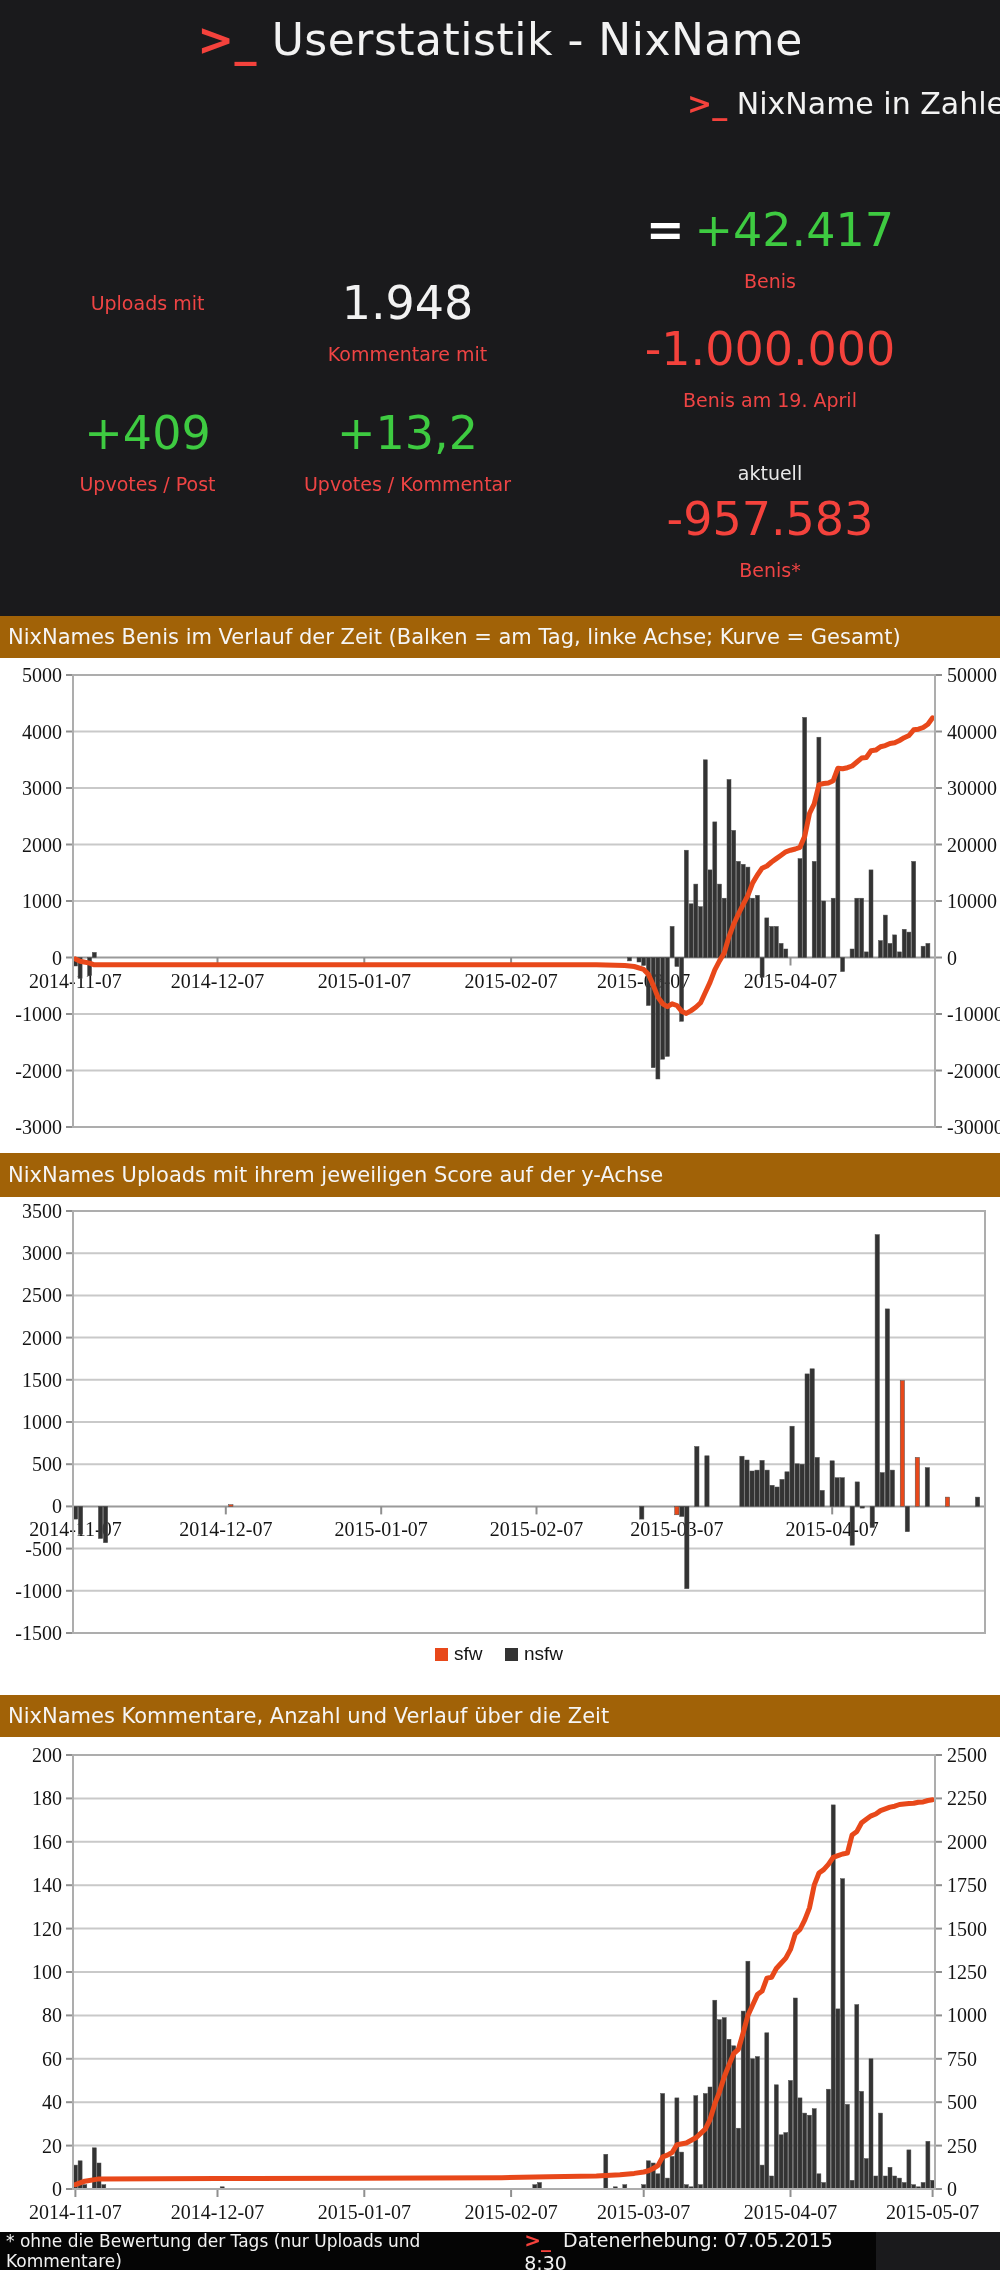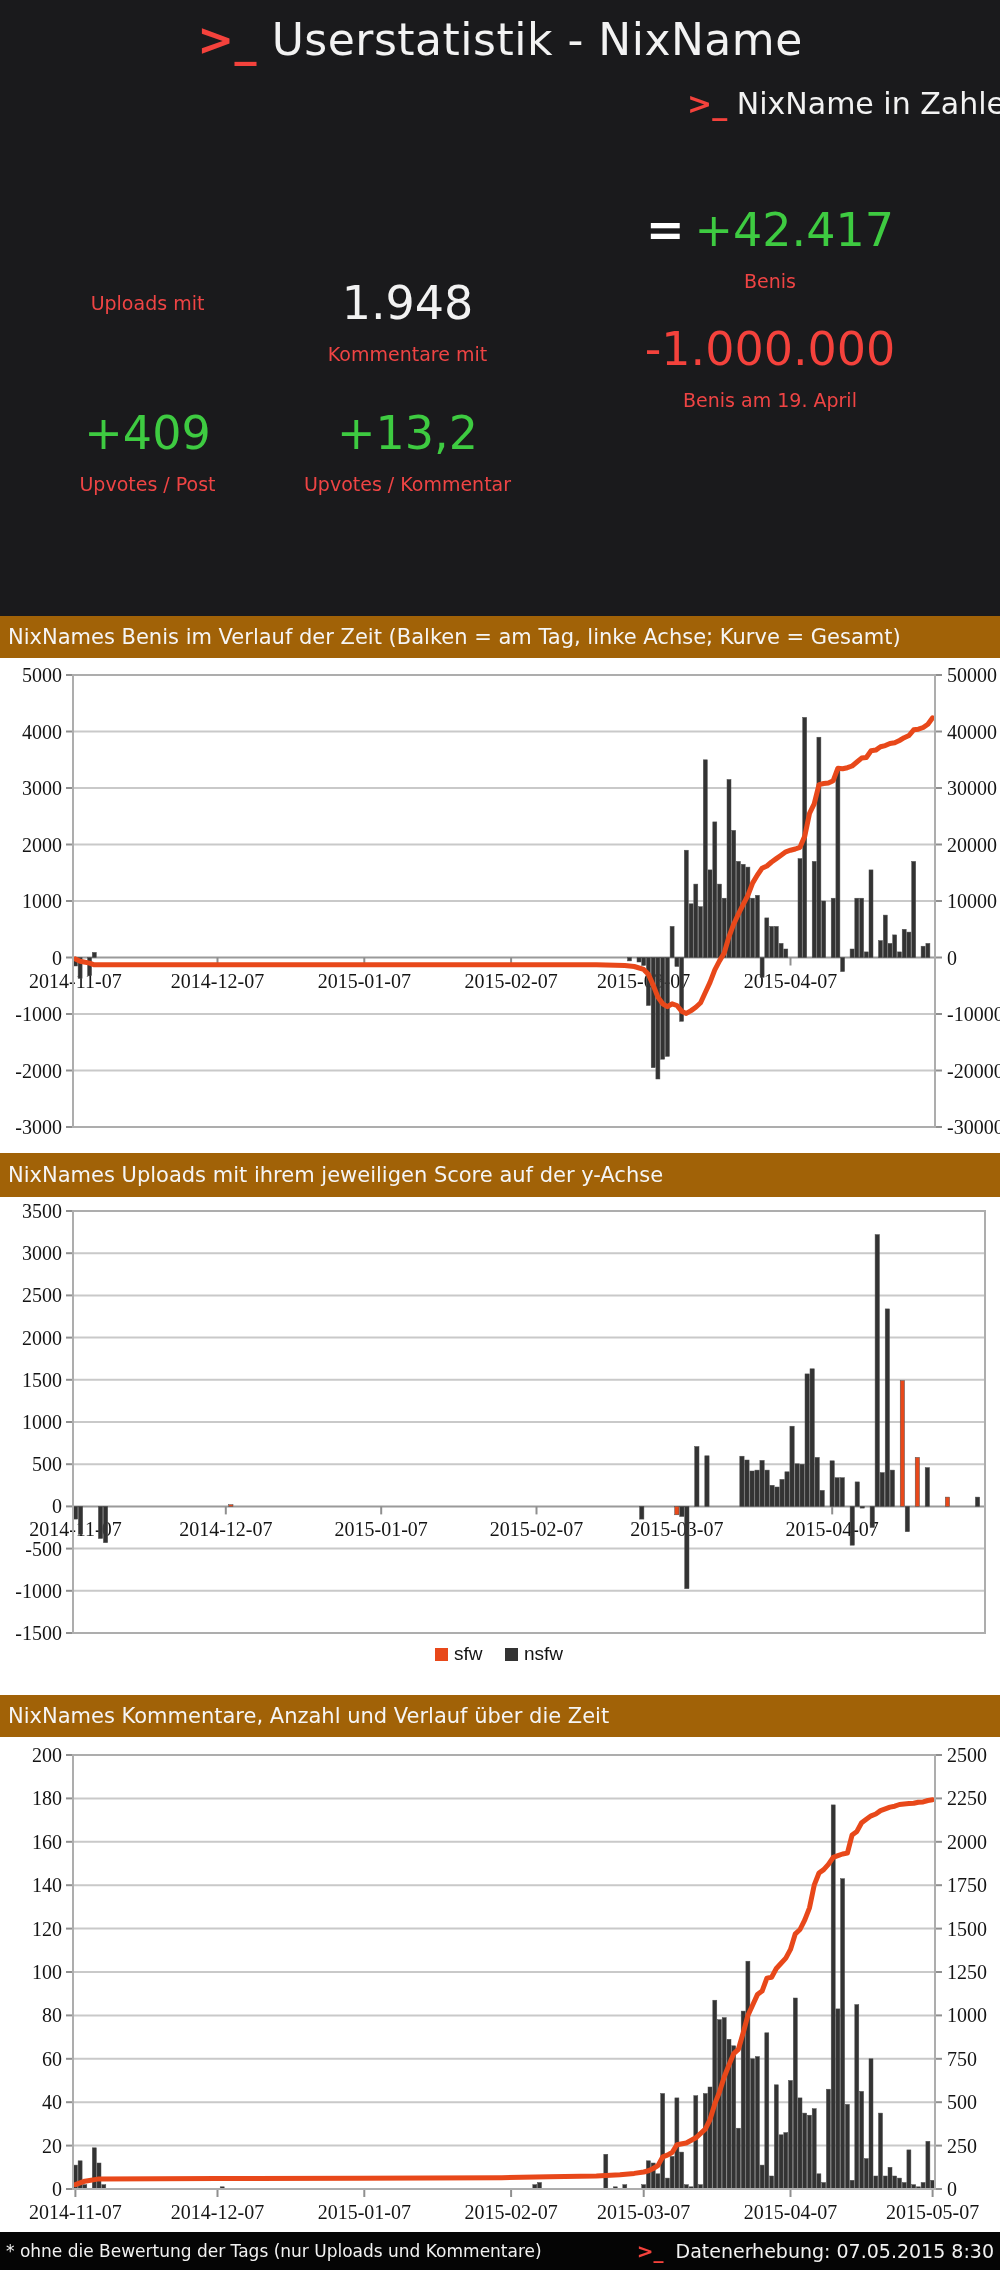--- a/index.html
+++ b/index.html
@@ -14,21 +14,21 @@
   .stat-num.green{color:#3ecb41;}
   .stat-num.red{color:#f4423c;}
   .stat-label{font-size:19px;margin-top:14px;color:#ef4444;}
   .stat-pre{font-size:19px;margin-bottom:10px;color:#e8e8e8;}
   .eq{color:#ffffff;font-weight:bold;margin-right:10px;}
   .chart-title{position:absolute;left:0;width:100%;font-size:21px;color:#f5f5f5;
                padding-left:8px;box-sizing:border-box;background:#a16207;}
   .chart-svg{position:absolute;left:0;width:1000px;background:#ffffff;}
   .chart-svg svg text{font-family:"Liberation Serif","DejaVu Serif",serif;font-size:20px;fill:#141414;}
   .chart-svg svg text.lg{font-family:"Liberation Sans","DejaVu Sans",sans-serif;font-size:19px;}
-  .footer{position:absolute;left:0;top:2232px;width:1000px;height:38px;background:#050505;
+  .footer{position:absolute;left:0;top:2232px;width:876px;height:38px;background:#050505;
           display:flex;align-items:center;justify-content:space-between;box-sizing:border-box;padding:0 6px;}
   .footer .note{font-size:17px;color:#f2f2f2;}
   .footer .right{font-size:19px;color:#f2f2f2;}
   .footer .right .prompt{font-size:20px;margin-right:6px;}
 </style>
 </head>
 <body>
 
 <div class="page">
 
@@ -59,20 +59,25 @@
 
   <div class="stat" style="left:560px;top:205px;width:420px;">
     <div class="stat-num green">
       <span class="eq">=</span><span>+42.417</span>
     </div>
     <div class="stat-label">Benis</div>
   </div>
   <div class="stat" style="left:560px;top:324px;width:420px;">
     <div class="stat-num red">-1.000.000</div>
     <div class="stat-label">Benis am 19. April</div>
+  </div>
+  <div class="stat" style="left:560px;top:462px;width:420px;">
+    <div class="stat-pre">aktuell</div>
+    <div class="stat-num red">-957.583</div>
+    <div class="stat-label">Benis*</div>
   </div>
 
   <div class="chart-title" style="top:616px;height:42px;line-height:42px;">NixNames Benis im Verlauf der Zeit (Balken = am Tag, linke Achse; Kurve = Gesamt)</div>
   <div class="chart-svg" id="chart-svg-0" style="top:658px;height:495px;"><svg width="1000" height="495" viewBox="0 0 1000 495" xmlns="http://www.w3.org/2000/svg">
         <rect x="0" y="0" width="1000" height="495" fill="#ffffff"></rect>
         <g>
           <line x1="73" y1="469.0" x2="935" y2="469.0" stroke="#c9c9c9" stroke-width="2"></line>
           <line x1="66" y1="469.0" x2="73" y2="469.0" stroke="#8f8f8f" stroke-width="2"></line>
           <text x="62" y="476" text-anchor="end">-3000</text>
           <line x1="935" y1="469.0" x2="942" y2="469.0" stroke="#8f8f8f" stroke-width="2"></line>

